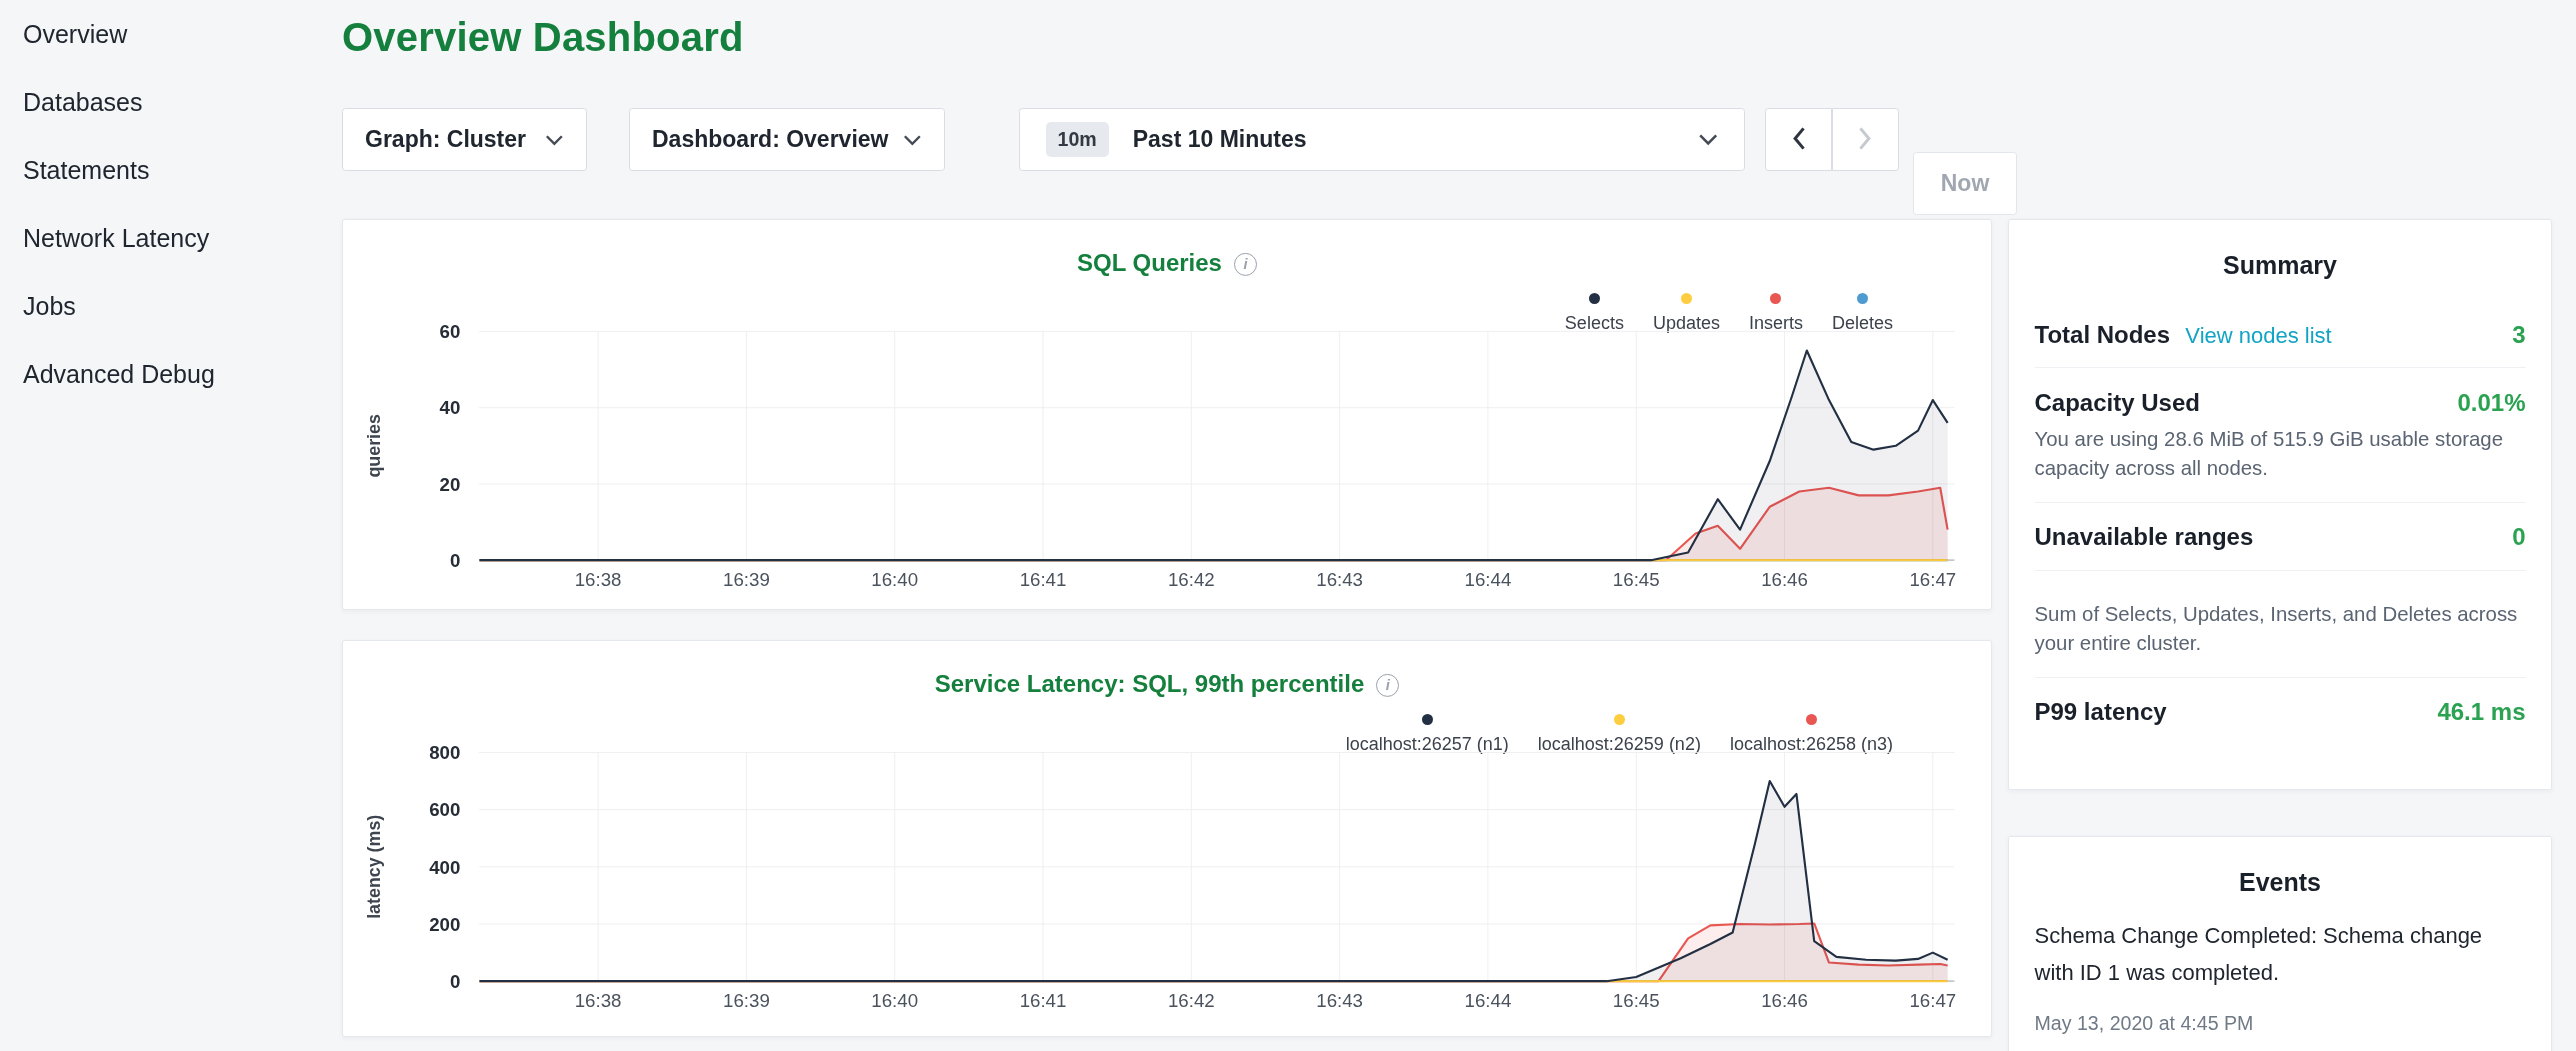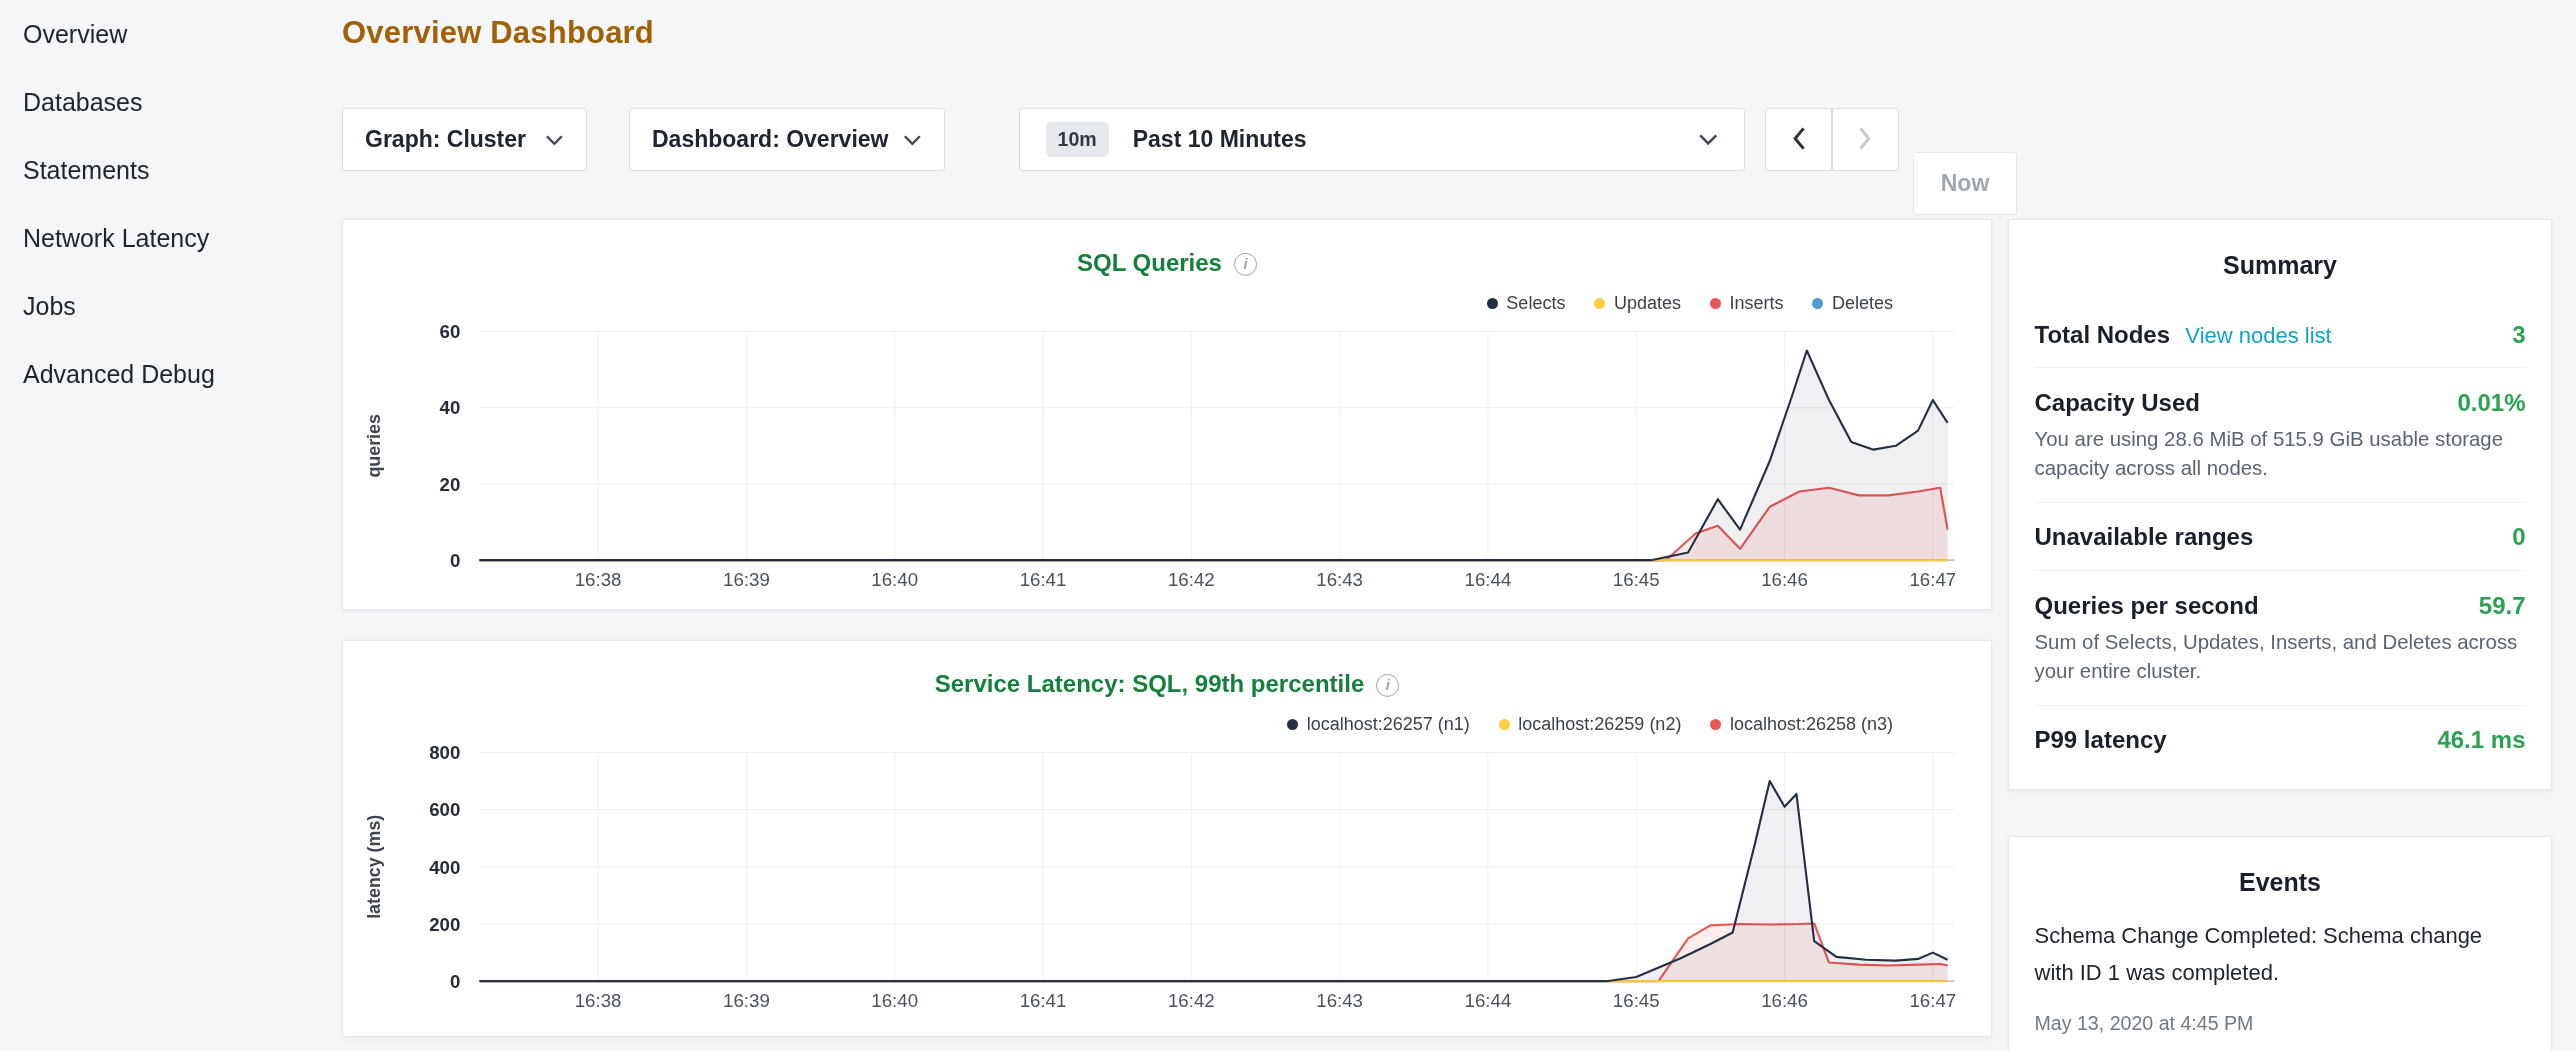--- a/index.html
+++ b/index.html
@@ -15,21 +15,21 @@
   .sidebar { position:absolute; left:0; top:0; width:319px; height:100%; }
   .side-item {
     height:68px; line-height:68px; padding-left:23px;
     font-size:25px; color:#20262f; cursor:pointer; white-space:nowrap;
   }
   .side-item.active { color:var(--accent-blue); font-weight:bold; }
 
   
   .page-title {
     position:absolute; left:342px; top:15.3px;
-    font-size:31px; font-weight:bold; color:#a16207; letter-spacing:0.2px;
+    font-size:40px; font-weight:bold; color:#15803d; letter-spacing:0.2px;
   }
   .ctl {
     position:absolute; top:108px; height:63px;
     background:#fff; border:0.9px solid #d9dde3; border-radius:3.4px;
     display:flex; align-items:center;
     font-size:23px; font-weight:bold; color:#20262f; cursor:pointer;
   }
   #dd-graph     { left:342px;  width:245px; padding:0 22px; justify-content:space-between; }
   #dd-dashboard { left:629px;  width:316px; padding:0 22px; justify-content:space-between; }
   #time-select  { left:1019px; width:726px; padding:0 25.5px; }
@@ -76,21 +76,21 @@
     width:23px; height:23px; border:1.7px solid #9aa1ab; border-radius:50%;
     color:#9aa1ab; font-size:14.5px; font-weight:bold; font-style:italic;
     display:inline-flex; align-items:center; justify-content:center;
     transform:translateY(0.9px); cursor:pointer;
   }
   .info-icon::after { content:"i"; }
   .legend {
     position:absolute; top:73px; right:98px;
     display:flex; gap:29px; align-items:center;
   }
-  .legend-item { display:flex; align-items:center; gap:8.5px; }
+  .legend-item { display:flex; align-items:center; gap:8.5px;flex-direction:column; }
   .legend-item .dot { width:11px; height:11px; border-radius:50%; display:inline-block; }
   .legend-item span.lab { font-size:18px; color:#3b424c; }
   .chart-svg { position:absolute; left:0; top:0; }
   .ytick { font:bold 22px "Liberation Sans",sans-serif; fill:#262d37; }
   .xtick { font:22px "Liberation Sans",sans-serif; fill:#4a525d; }
   .axis-label { font:bold 21px "Liberation Sans",sans-serif; fill:#3e454f; }
 
   
   .panel-title {
     text-align:center; font-size:25px; font-weight:bold; color:#1a202a;
@@ -308,24 +308,20 @@
         </div>
         <p class="sum-desc">You are using 28.6 MiB of 515.9 GiB usable storage capacity across all nodes.</p>
       </div>
       <div class="sum-row">
         <div class="sum-head">
           <span class="sum-label">Unavailable ranges</span>
           <span class="sum-value">0</span>
         </div>
       </div>
       <div class="sum-row">
-        <div class="sum-head">
-          <span class="sum-label">Queries per second</span>
-          <span class="sum-value">59.7</span>
-        </div>
         <p class="sum-desc">Sum of Selects, Updates, Inserts, and Deletes across your entire cluster.</p>
       </div>
       <div class="sum-row">
         <div class="sum-head">
           <span class="sum-label">P99 latency</span>
           <span class="sum-value">46.1 ms</span>
         </div>
       </div>
     </div>
 </aside>

